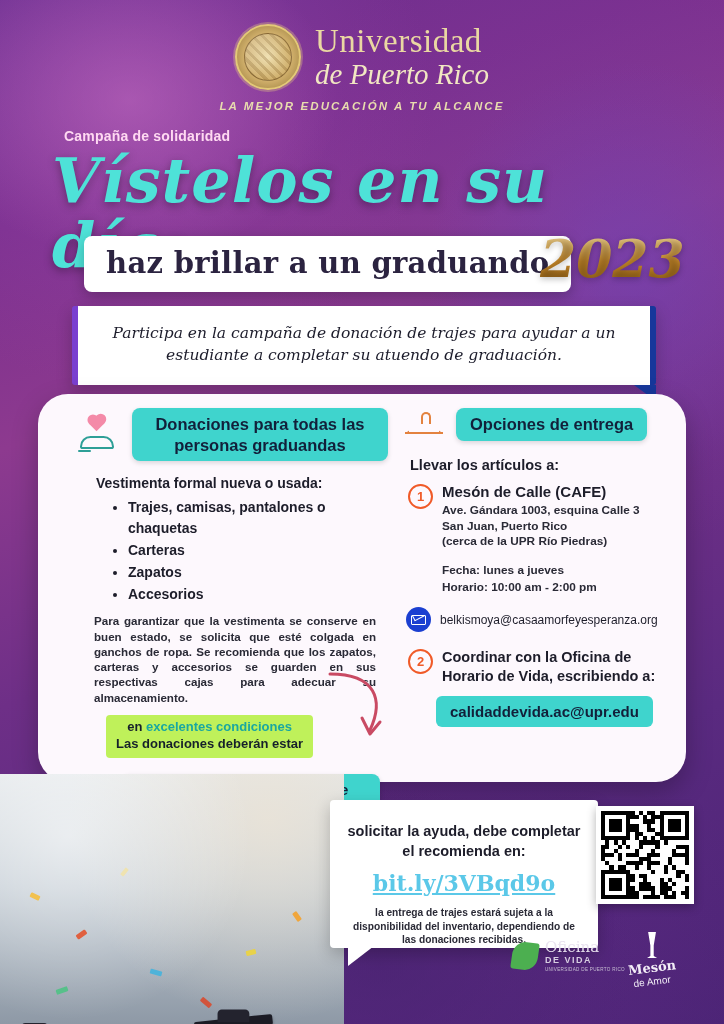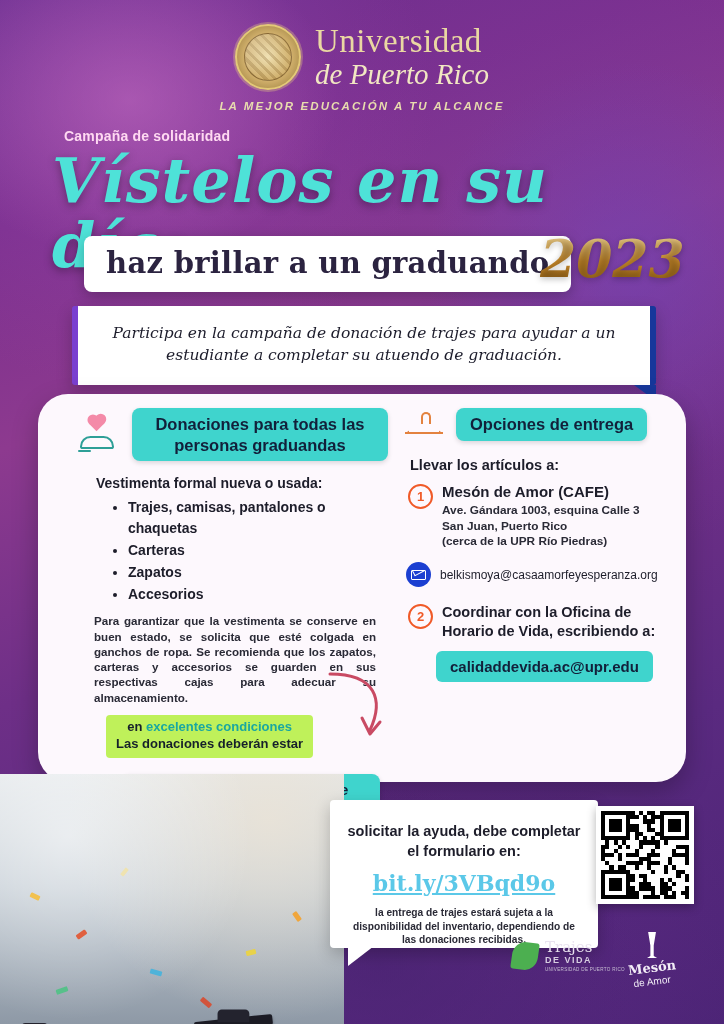--- a/index.html
+++ b/index.html
@@ -737,25 +737,29 @@
           <div class="bar"></div>
         </div>
         <div class="pill">Opciones de entrega</div>
       </div>
 
       <div class="deliver-lead">Llevar los artículos a:</div>
 
       <div class="numbered">
         <div class="num-circle">1</div>
         <div>
-          <div class="place-name">Mesón de Amor (CAFE)</div>
+          <div class="place-name">Mesón de Calle (CAFE)</div>
           <div class="addr">
             <div>Ave. Gándara 1003, esquina Calle 3</div>
             <div>San Juan, Puerto Rico</div>
             <div>(cerca de la UPR Río Piedras)</div>
+          </div>
+          <div class="sched">
+            <div>Fecha: lunes a jueves</div>
+            <div>Horario: 10:00 am - 2:00 pm</div>
           </div>
         </div>
       </div>
 
       <div class="email-row">
         <div class="mail-ico"></div>
         <div class="email-text">belkismoya@casaamorfeyesperanza.org</div>
       </div>
 
       <div class="numbered" style="margin-top:16px;">
@@ -800,21 +804,21 @@
     <div class="confetti" style="left:246px; top:176px; width:10px; height:5px; background:#e8d24a; transform:rotate(-15deg);"></div>
     <div class="confetti" style="left:200px; top:226px; width:12px; height:5px; background:#d2543c; transform:rotate(40deg);"></div>
     <div class="confetti" style="left:56px; top:214px; width:12px; height:5px; background:#57c08a; transform:rotate(-20deg);"></div>
     <div class="confetti" style="left:292px; top:140px; width:10px; height:5px; background:#f0a63c; transform:rotate(55deg);"></div>
     <div class="confetti" style="left:120px; top:96px; width:9px; height:4px; background:#efe3b0; transform:rotate(-50deg);"></div>
   </div>
 
   <div class="students-card">
     <div class="students-body">
       <div class="l1">solicitar la ayuda, debe completar</div>
-      <div class="l1">el formulario en:</div>
+      <div class="l1">el recomienda en:</div>
       <a class="students-link" href="#">bit.ly/3VBqd9o</a>
       <div class="students-fine">la entrega de trajes  estará sujeta a la disponibilidad del inventario, dependiendo de las donaciones recibidas.</div>
     </div>
   </div>
 
   <div class="qr">
     <div class="qr-grid" id="qrgrid">
         <span></span>
         <span></span>
         <span></span>
@@ -1255,21 +1259,21 @@
         <span></span>
         <span style="background: rgb(255, 255, 255);"></span>
         <span style="background: rgb(255, 255, 255);"></span>
         <span></span>
       </div>
   </div>
 
   <div class="logo-calidad">
     <div class="leaf"></div>
     <div>
-      <div class="t1">Trajes</div>
+      <div class="t1">Oficina</div>
       <div class="t2">DE VIDA</div>
       <div class="t3">UNIVERSIDAD DE PUERTO RICO</div>
     </div>
   </div>
 
   <div class="logo-meson">
     <div class="glass"></div>
     <div class="m1">Mesón</div>
     <div class="m2">de Amor</div>
   </div>

